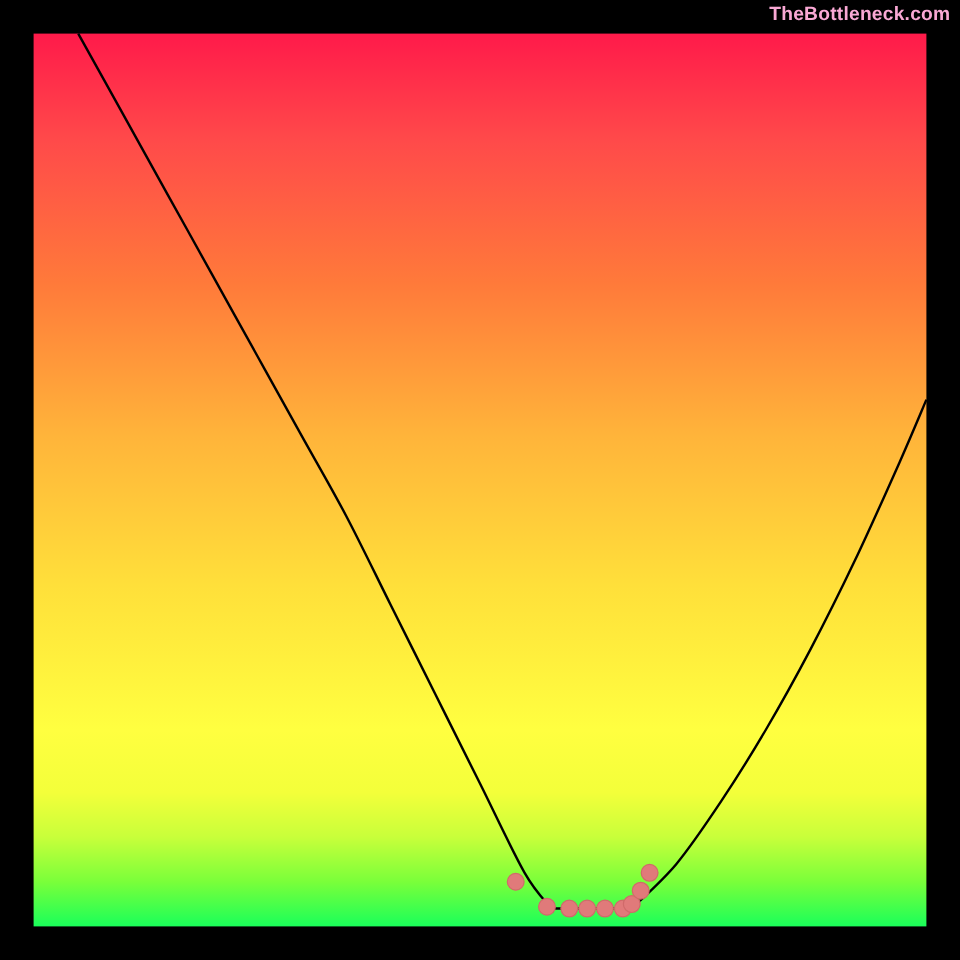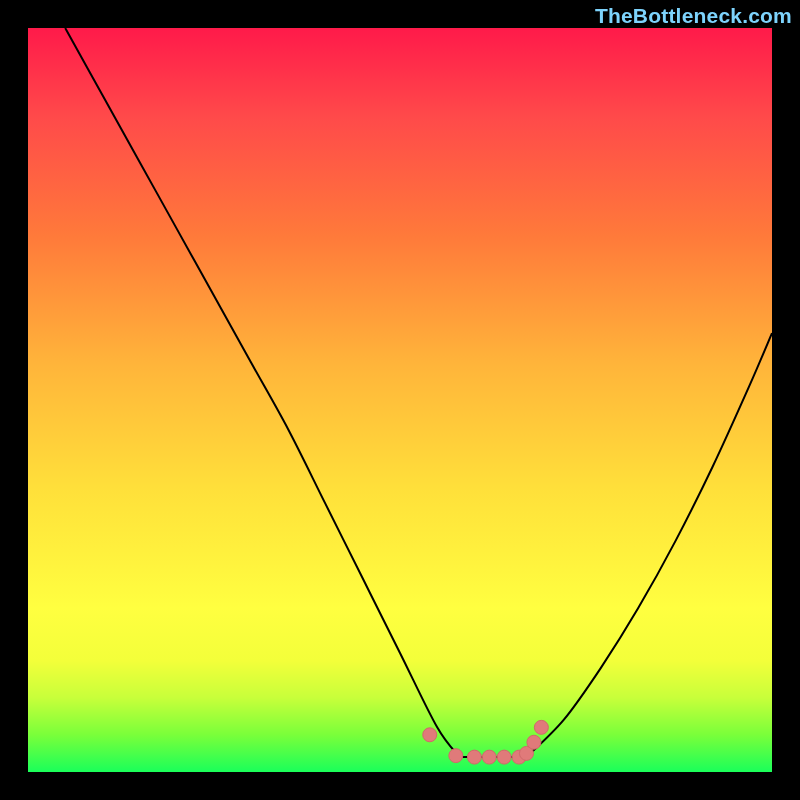--- a/index.html
+++ b/index.html
@@ -35,23 +35,23 @@
       #c8ff3a 90%,
       #7aff3a 95%,
       #1aff5a 100%
     );
   }
   .watermark {
     position: absolute;
     top: 4px;
     right: 8px;
     font-family: Arial, Helvetica, sans-serif;
-    font-size: 21px;
+    font-size: 16px;
     font-weight: 600;
-    color: #7dd3fc;
+    color: #f9a8d4;
     letter-spacing: 0.2px;
     user-select: none;
   }
   svg.curves {
     position: absolute;
     left: 0;
     top: 0;
     width: 744px;
     height: 744px;
     overflow: visible;

